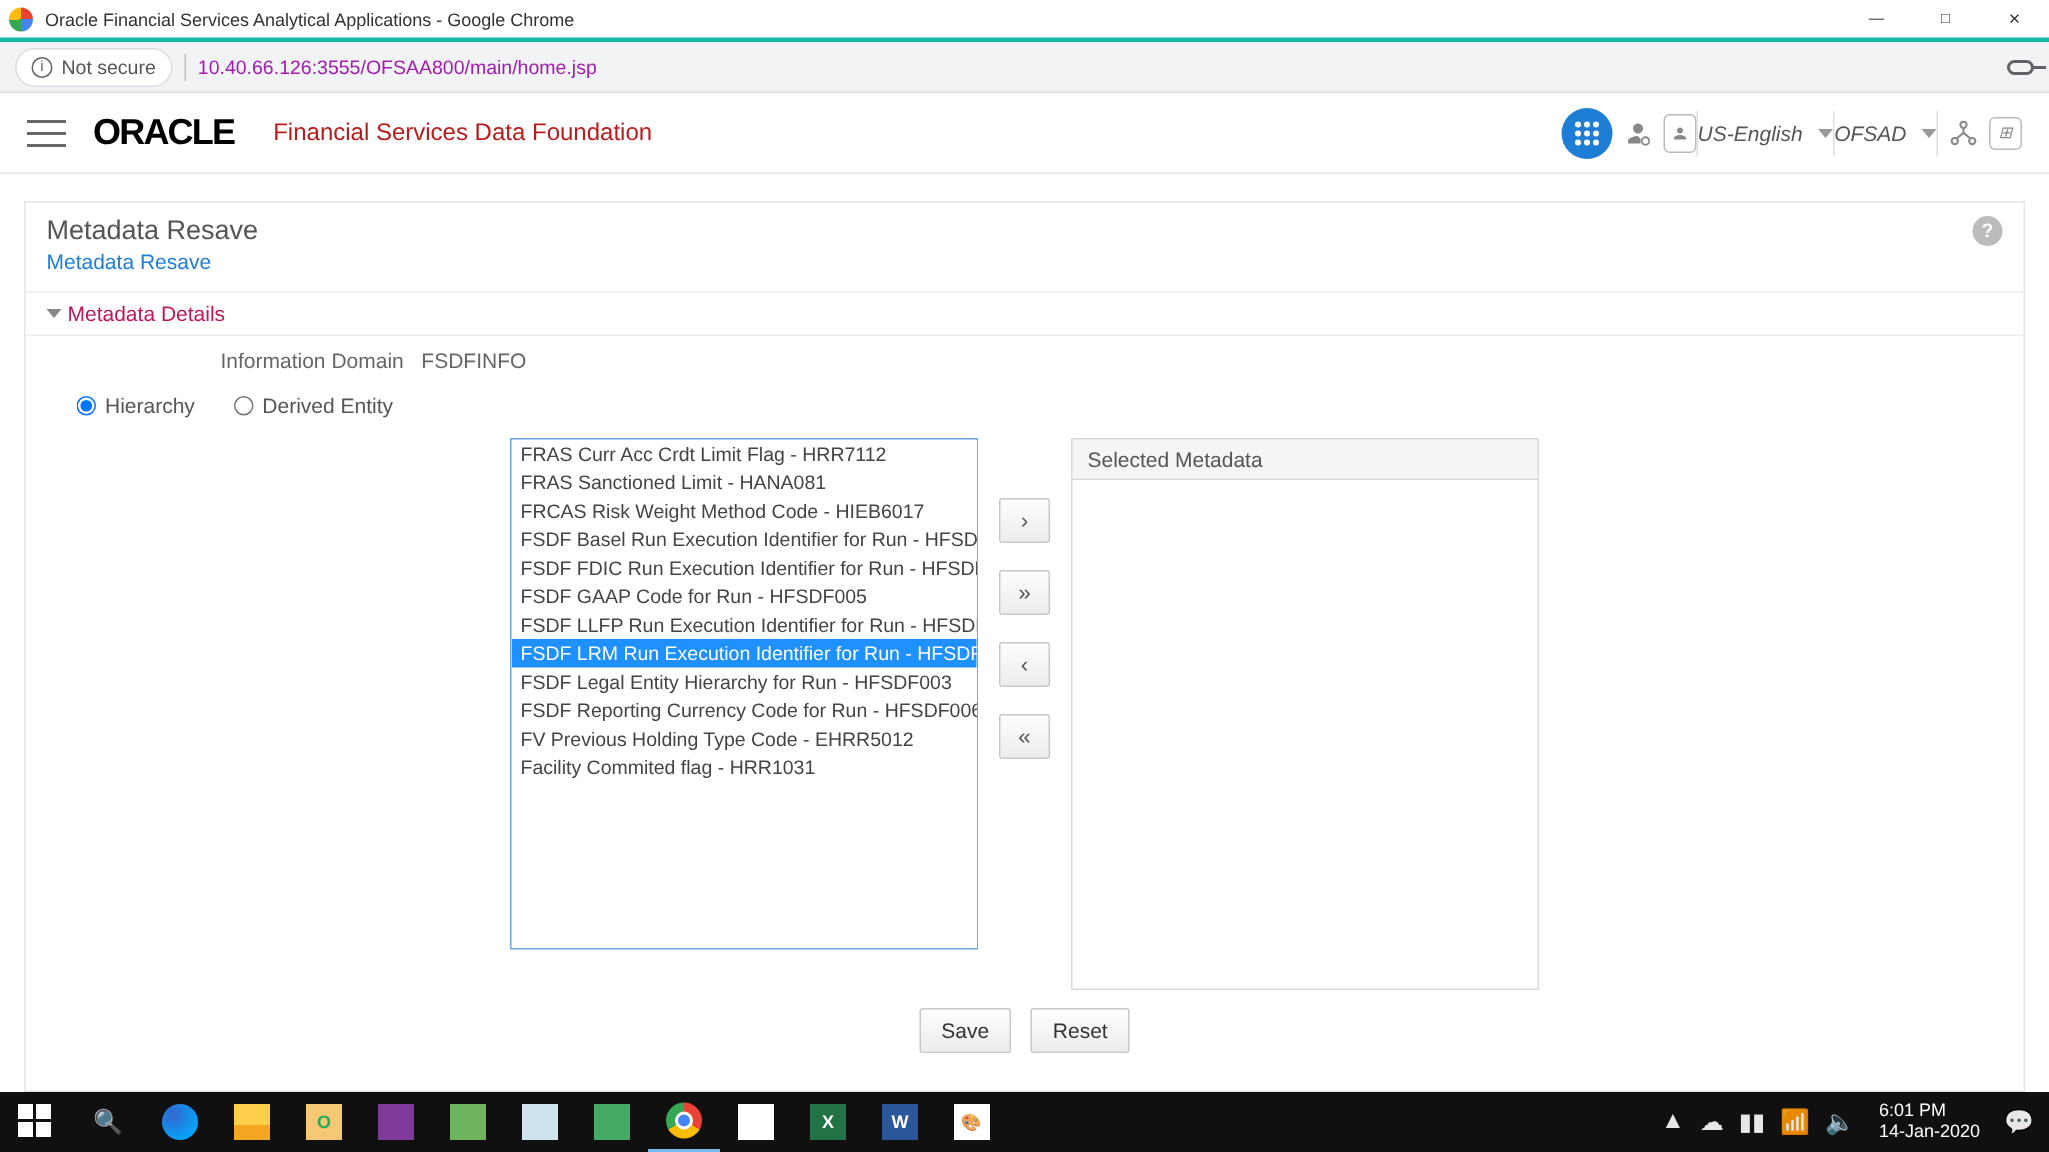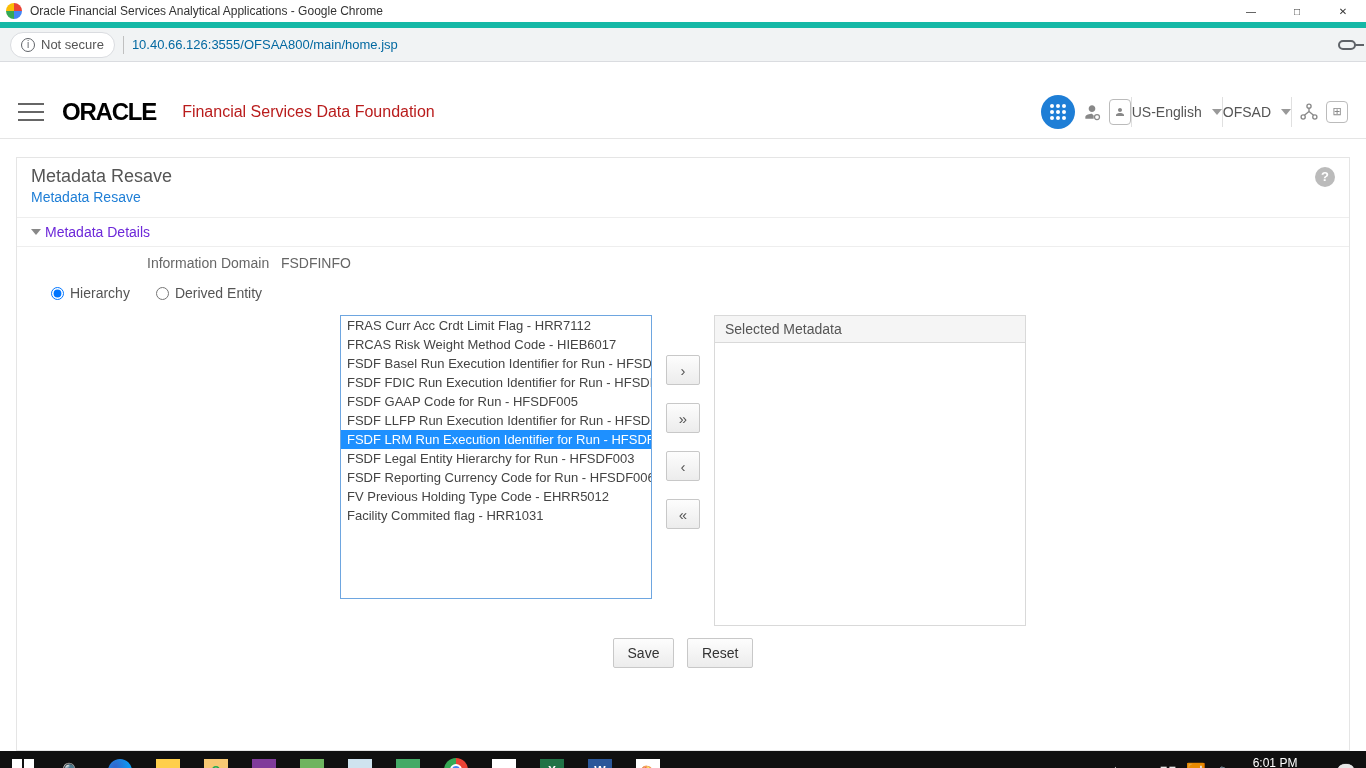--- a/index.html
+++ b/index.html
@@ -1,63 +1,63 @@
 <!DOCTYPE html>
 <html><head>
 <meta charset="utf-8">
 <style>
   * { box-sizing: border-box; margin: 0; padding: 0; font-family: "Segoe UI", Arial, sans-serif; }
   html, body { width: 1366px; height: 768px; overflow: hidden; }
 
   
-  .titlebar { height: 28px; background: #fff; display: flex; align-items: center; border-bottom: 6px solid #14b8a6; padding-left: 6px; font-size: 12px; color: #333; text-align: right; }
+  .titlebar { height: 28px; background: #fff; display: flex; align-items: center; border-bottom: 3px solid #14b8a6; padding-left: 6px; font-size: 12px; color: #333; text-align: right; }
   .titlebar .favicon { width: 16px; height: 16px; border-radius: 50%; background: conic-gradient(#ea4335 0 90deg,#4285f4 90deg 180deg,#34a853 180deg 270deg,#fbbc05 270deg 360deg); margin-right: 8px; flex: none; }
   .titlebar .spacer { flex: 1; }
   .winbtn { width: 46px; height: 28px; display: inline-flex; align-items: center; justify-content: center; color: #333; font-size: 10px; }
 
   .addrbar { height: 34px; background: #f1f3f4; display:flex; align-items:center; padding: 0 10px; border-bottom:1px solid #dadce0; font-size: 13px; color:#555; gap:8px; }
   .addrbar .chip { background:#fff; border:1px solid #dadce0; border-radius: 14px; padding:2px 10px; display:flex; align-items:center; gap:6px; height:26px; }
   .addrbar .sep { width:1px; height:18px; background:#c0c0c0; }
   .addrbar .spacer { flex:1; }
   .key-icon { width:18px; height:10px; border:2px solid #5f6368; border-radius:5px; position:relative; }
   .key-icon::after{content:"";position:absolute;right:-10px;top:2px;width:10px;height:2px;background:#5f6368;}
 
   
   .app { height: calc(100% - 28px - 34px - 40px); background:#fff; }
-  .appheader { height:54px; border-bottom:1px solid #e5e5e5; display:flex; align-items:center; padding:0 18px; gap:18px;margin-top:23px; }
+  .appheader { height:54px; border-bottom:1px solid #e5e5e5; display:flex; align-items:center; padding:0 18px; gap:18px; }
   .hamburger { width:26px; height:18px; display:flex; flex-direction:column; justify-content:space-between; cursor:pointer; }
   .hamburger span { height:2px; background:#666; }
   .logo { font-family: Arial, sans-serif; font-size:24px; font-weight:900; letter-spacing:-1.2px; color:#000; }
   .logo-caption { font-size:16px; color:#b91c1c; margin-left:8px; }
   .appheader .spacer { flex:1; }
-  .hdr-icons { display:flex; align-items:center; gap:0; color:#666; }
+  .hdr-icons { display:flex; align-items:center; gap:0; color:#666;font-style:italic; }
   .hdr-ico { width:34px; height:34px; display:inline-flex; align-items:center; justify-content:center; border-radius:50%; cursor:pointer; }
   .hdr-ico.active { background:#1e7ed6; color:#fff; }
   .hdr-divider { width:1px; height:30px; background:#e0e0e0; }
   .hdr-select { display:flex; align-items:center; gap:10px; color:#555; font-size:14px; cursor:pointer; }
   .chevdown { width:0;height:0;border-left:5px solid transparent;border-right:5px solid transparent;border-top:6px solid #999; }
 
   
   .page { padding:18px 16px 0 16px; height:calc(100% - 54px); overflow:hidden; background:#fff; position:relative; }
   .card { background:#fff; border:1px solid #e5e5e5; height: 100%; }
   .title-row { display:flex; align-items:center; padding:8px 14px 0; }
   .page-title { font-size:18px; font-weight:400; color:#555; flex:1; }
   .help { width:20px; height:20px; border-radius:50%; background:#bbb; color:#fff; font-size:13px; font-weight:bold; display:inline-flex; align-items:center; justify-content:center; }
   .link { color:#1e7ed6; font-size:14px; padding:2px 14px 12px; display:inline-block; cursor:pointer; }
-  .section-head { border-top:1px solid #eee; border-bottom:1px solid #eee; padding:6px 14px; font-size:14px; color:#6d28d9; display:flex; align-items:center; gap:4px; }
+  .section-head { border-top:1px solid #eee; border-bottom:1px solid #eee; padding:6px 14px; font-size:14px; color:#be185d; display:flex; align-items:center; gap:4px; }
   .section-head .chev { width:0;height:0;border-left:5px solid transparent;border-right:5px solid transparent;border-top:6px solid #888; }
   .row-info { padding:8px 14px 8px 130px; font-size:14px; color:#666; }
   .row-info .lbl { display:inline-block; width:130px; }
   .radios { padding:6px 14px 14px 34px; font-size:14px; color:#555; display:flex; gap:26px; align-items:center; }
   .radios label { display:flex; align-items:center; gap:6px; cursor:pointer; }
 
   .picker-area { display:flex; justify-content:center; gap:14px; padding: 0 24px; align-items:flex-start; }
   .col { width:312px; }
   .col-head { background:#f5f5f5; border:1px solid #d9d9d9; border-bottom:none; padding:5px 10px; font-size:14px; color:#555; }
-  .listbox { border:1px solid #6ea6e0; height:284px; overflow-y:scroll; font-size:13px; color:#444; background:#fff; }
+  .listbox { border:1px solid #6ea6e0; height:341px; overflow-y:scroll; font-size:13px; color:#444; background:#fff; }
   .listbox.right { border-color:#d9d9d9; overflow-y:scroll; }
   .listitem { padding:2px 6px; white-space:nowrap; cursor:pointer; }
   .listitem.selected { background:#1e90ff; color:#fff; }
   .listbox::-webkit-scrollbar { width:17px; }
   .listbox::-webkit-scrollbar-thumb { background:#c2c2c2; border:1px solid #a8a8a8; }
   .listbox::-webkit-scrollbar-track { background:#efefef; }
 
   .mover-btns { display:flex; flex-direction:column; gap:18px; margin-top:40px; }
   .mover-btns button { width:34px; height:30px; border:1px solid #c8c8c8; background:linear-gradient(#fdfdfd,#ececec); font-size:15px; color:#555; cursor:pointer; border-radius:2px; }
 
@@ -87,21 +87,21 @@
   <span class="winbtn">□</span>
   <span class="winbtn close">✕</span>
 </div>
 
 <div class="addrbar">
   <div class="chip">
     <span style="width:14px;height:14px;border:1.5px solid #5f6368;border-radius:50%;display:inline-flex;align-items:center;justify-content:center;font-size:10px;color:#5f6368;">i</span>
     <span>Not secure</span>
   </div>
   <div class="sep"></div>
-  <span style="color:#0369a1;text-align:right;">10.40.66.126:3555/OFSAA800/main/home.jsp</span>
+  <span style="color:#a21caf;text-align:right;">10.40.66.126:3555/OFSAA800/main/home.jsp</span>
   <span class="spacer"></span>
   <span class="key-icon"></span>
 </div>
 
 <div class="app">
 
   <div class="appheader">
     <div class="hamburger">
         <span></span>
         <span></span>
@@ -186,20 +186,21 @@
         <label>
           <input type="radio" name="mdtype" style="">
           <span>Derived Entity</span>
         </label>
       </div>
 
       <div class="picker-area">
         <div class="col">
           <div class="listbox" id="available-list">
               <div class="listitem">FRAS Curr Acc Crdt Limit Flag - HRR7112</div>
+              <div class="listitem">FRAS Sanctioned Limit - HANA081</div>
               <div class="listitem">FRCAS Risk Weight Method Code - HIEB6017</div>
               <div class="listitem">FSDF Basel Run Execution Identifier for Run - HFSDF012</div>
               <div class="listitem">FSDF FDIC Run Execution Identifier for Run - HFSDF014</div>
               <div class="listitem">FSDF GAAP Code for Run - HFSDF005</div>
               <div class="listitem">FSDF LLFP Run Execution Identifier for Run - HFSDF010</div>
               <div class="listitem selected">FSDF LRM Run Execution Identifier for Run - HFSDF011</div>
               <div class="listitem">FSDF Legal Entity Hierarchy for Run - HFSDF003</div>
               <div class="listitem">FSDF Reporting Currency Code for Run - HFSDF006</div>
               <div class="listitem">FV Previous Holding Type Code - EHRR5012</div>
               <div class="listitem">Facility Commited flag - HRR1031</div>

